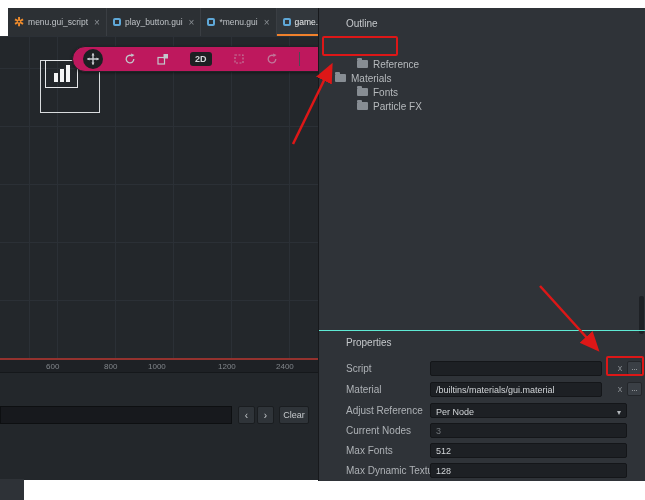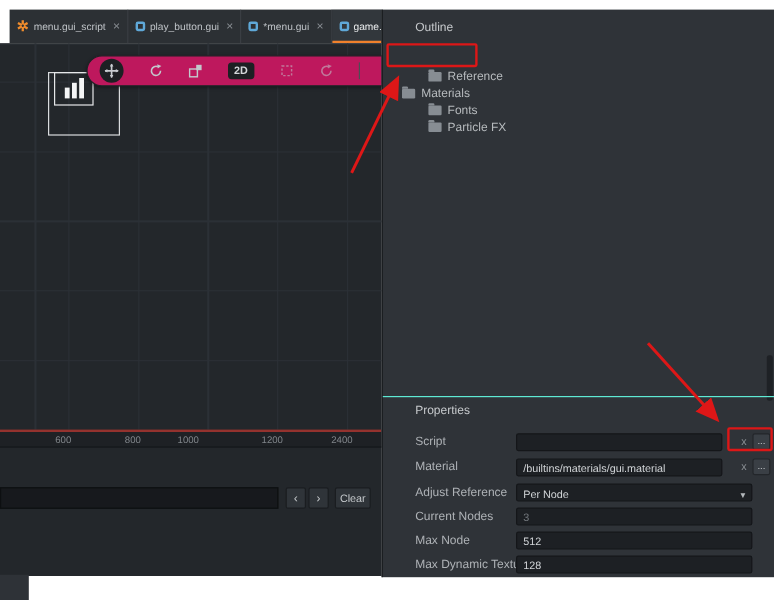--- a/index.html
+++ b/index.html
@@ -219,21 +219,21 @@
 
       <div class="prop-label" style="top:74px">Adjust Reference</div>
       <div class="field wide select" style="top:72px">
         <span>Per Node</span>
         <span class="vt-caret">▾</span>
       </div>
 
       <div class="prop-label" style="top:94px">Current Nodes</div>
       <div class="field wide disabled" style="top:92px">3</div>
 
-      <div class="prop-label" style="top:114px">Max Node</div>
+      <div class="prop-label" style="top:114px">Max Fonts</div>
       <div class="field wide" style="top:112px">512</div>
 
       <div class="prop-label" style="top:134px">Max Dynamic Textures</div>
       <div class="field wide" style="top:132px">128</div>
     </div>
   </div>
 
   <div class="red-box" style="left:322px; top:36px; width:76px; height:20px;"></div>
   <div class="red-box" style="left:606px; top:356px; width:38px; height:20px;"></div>
 

